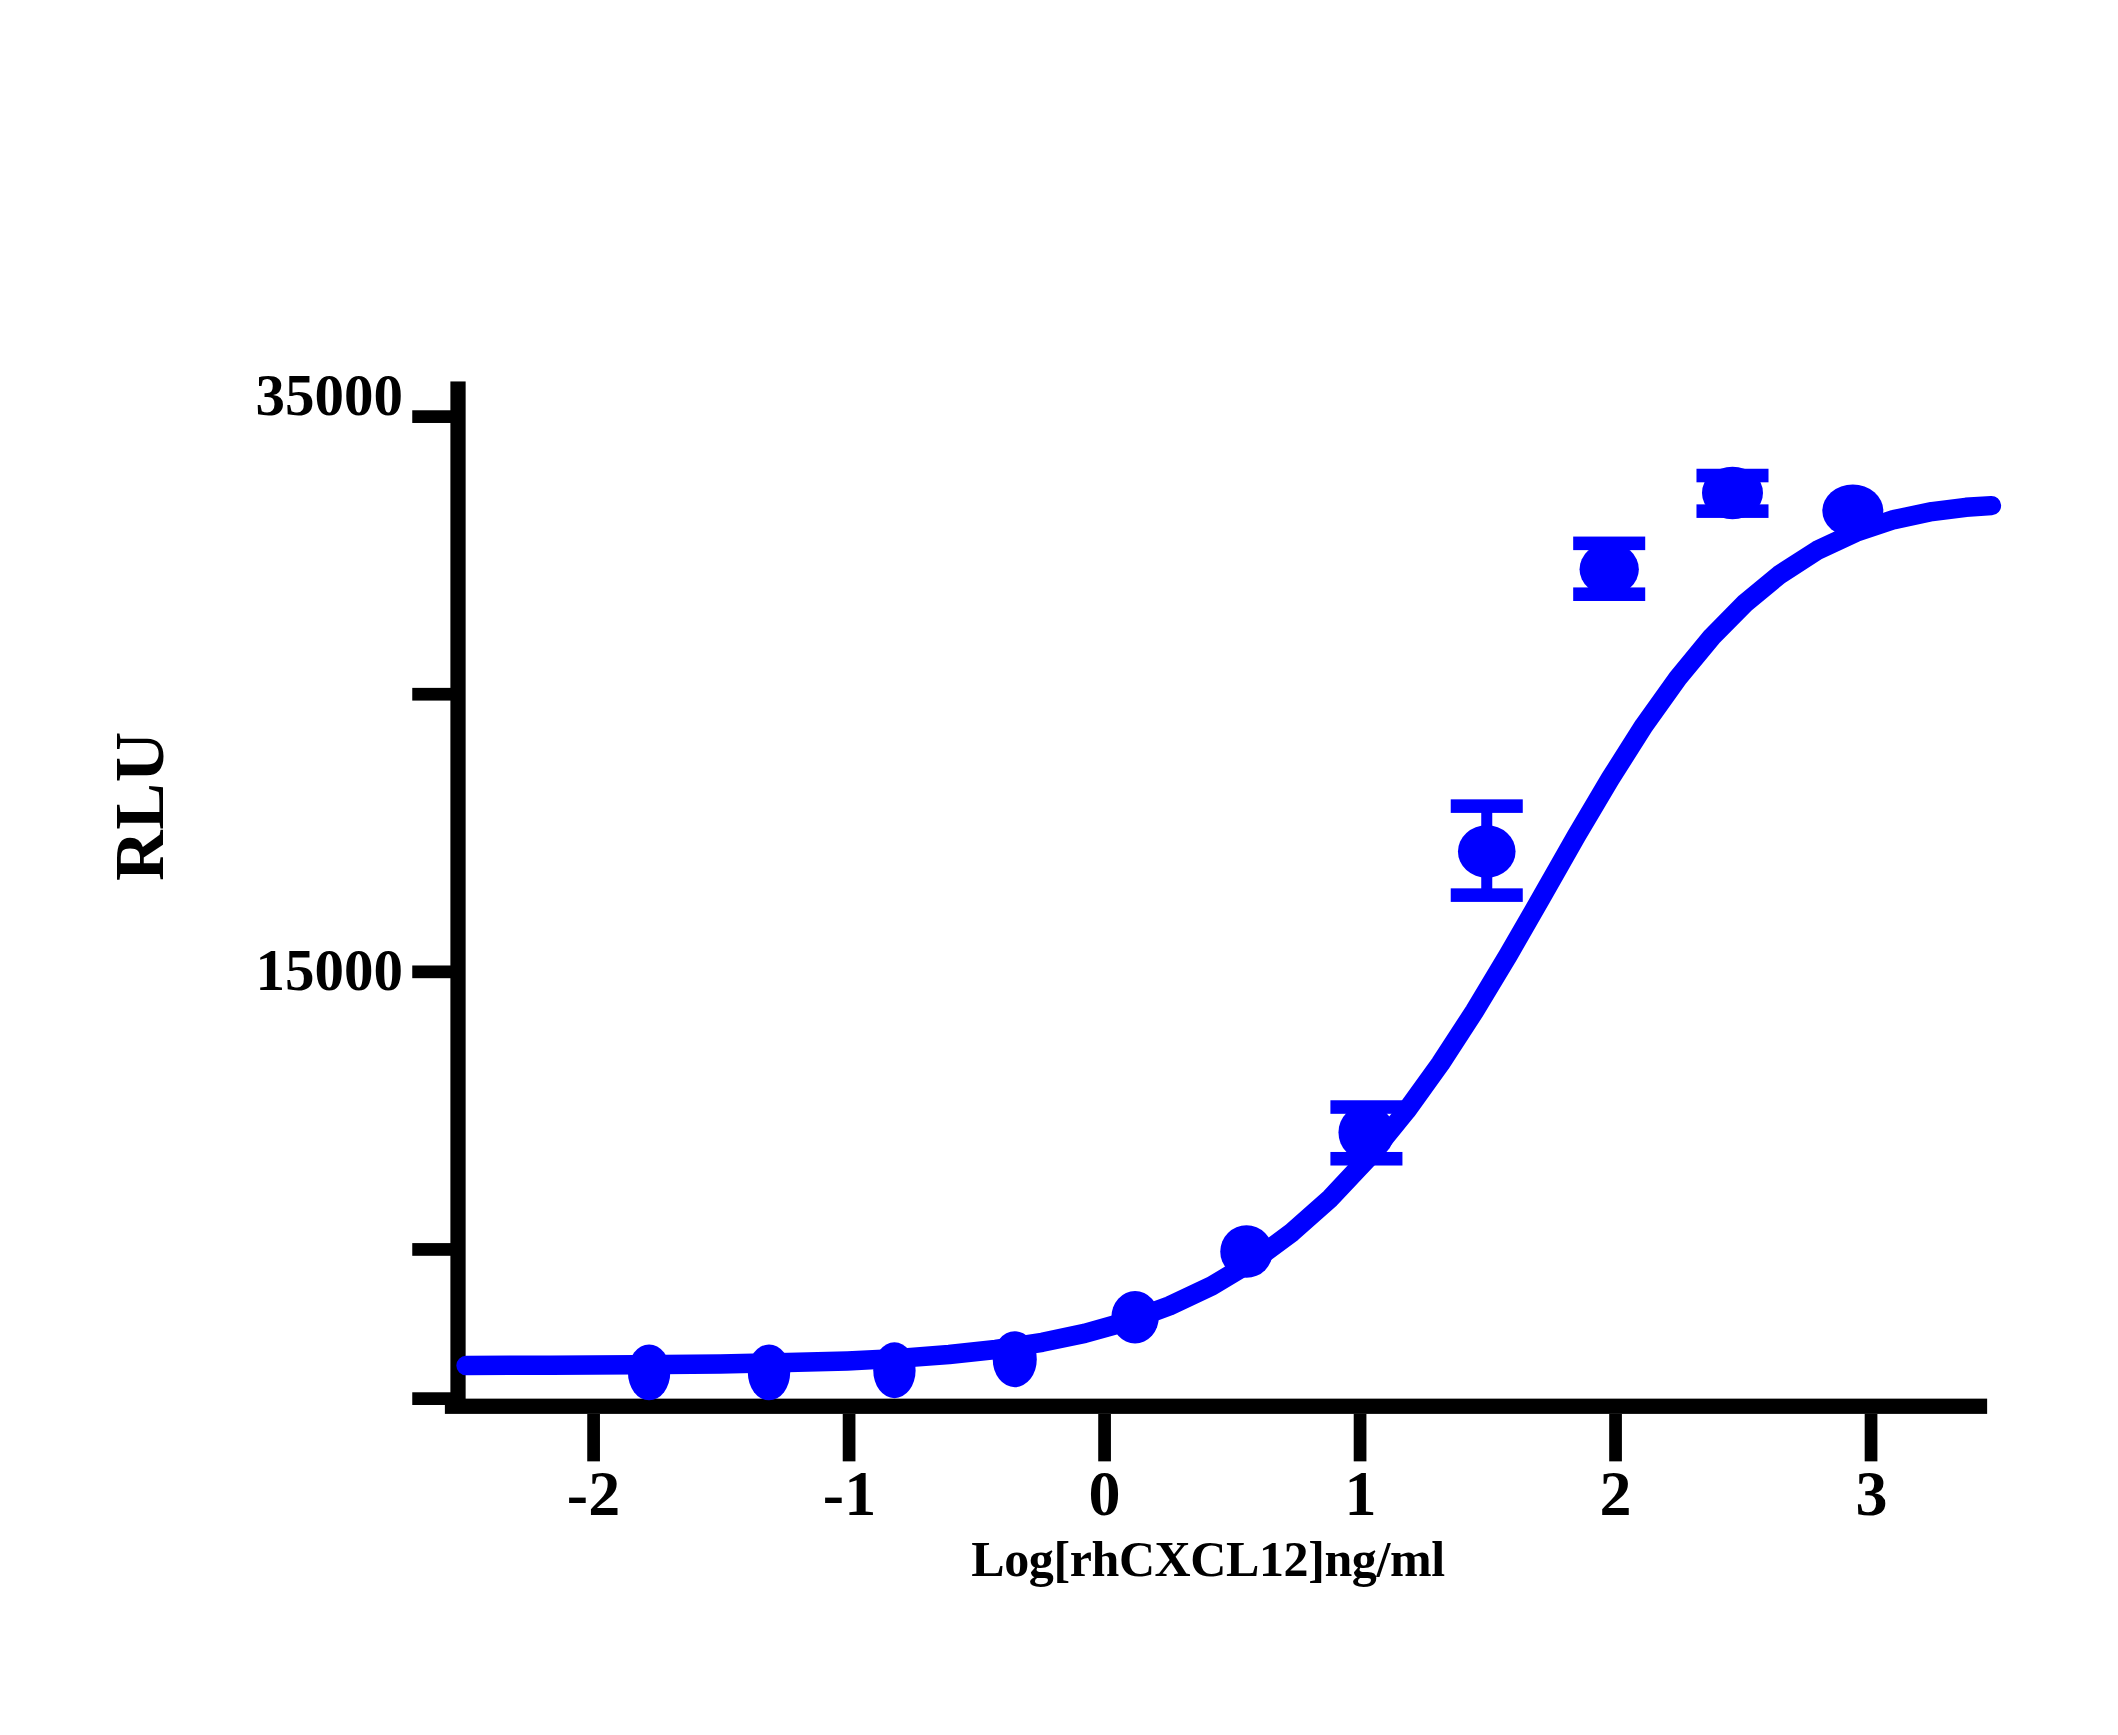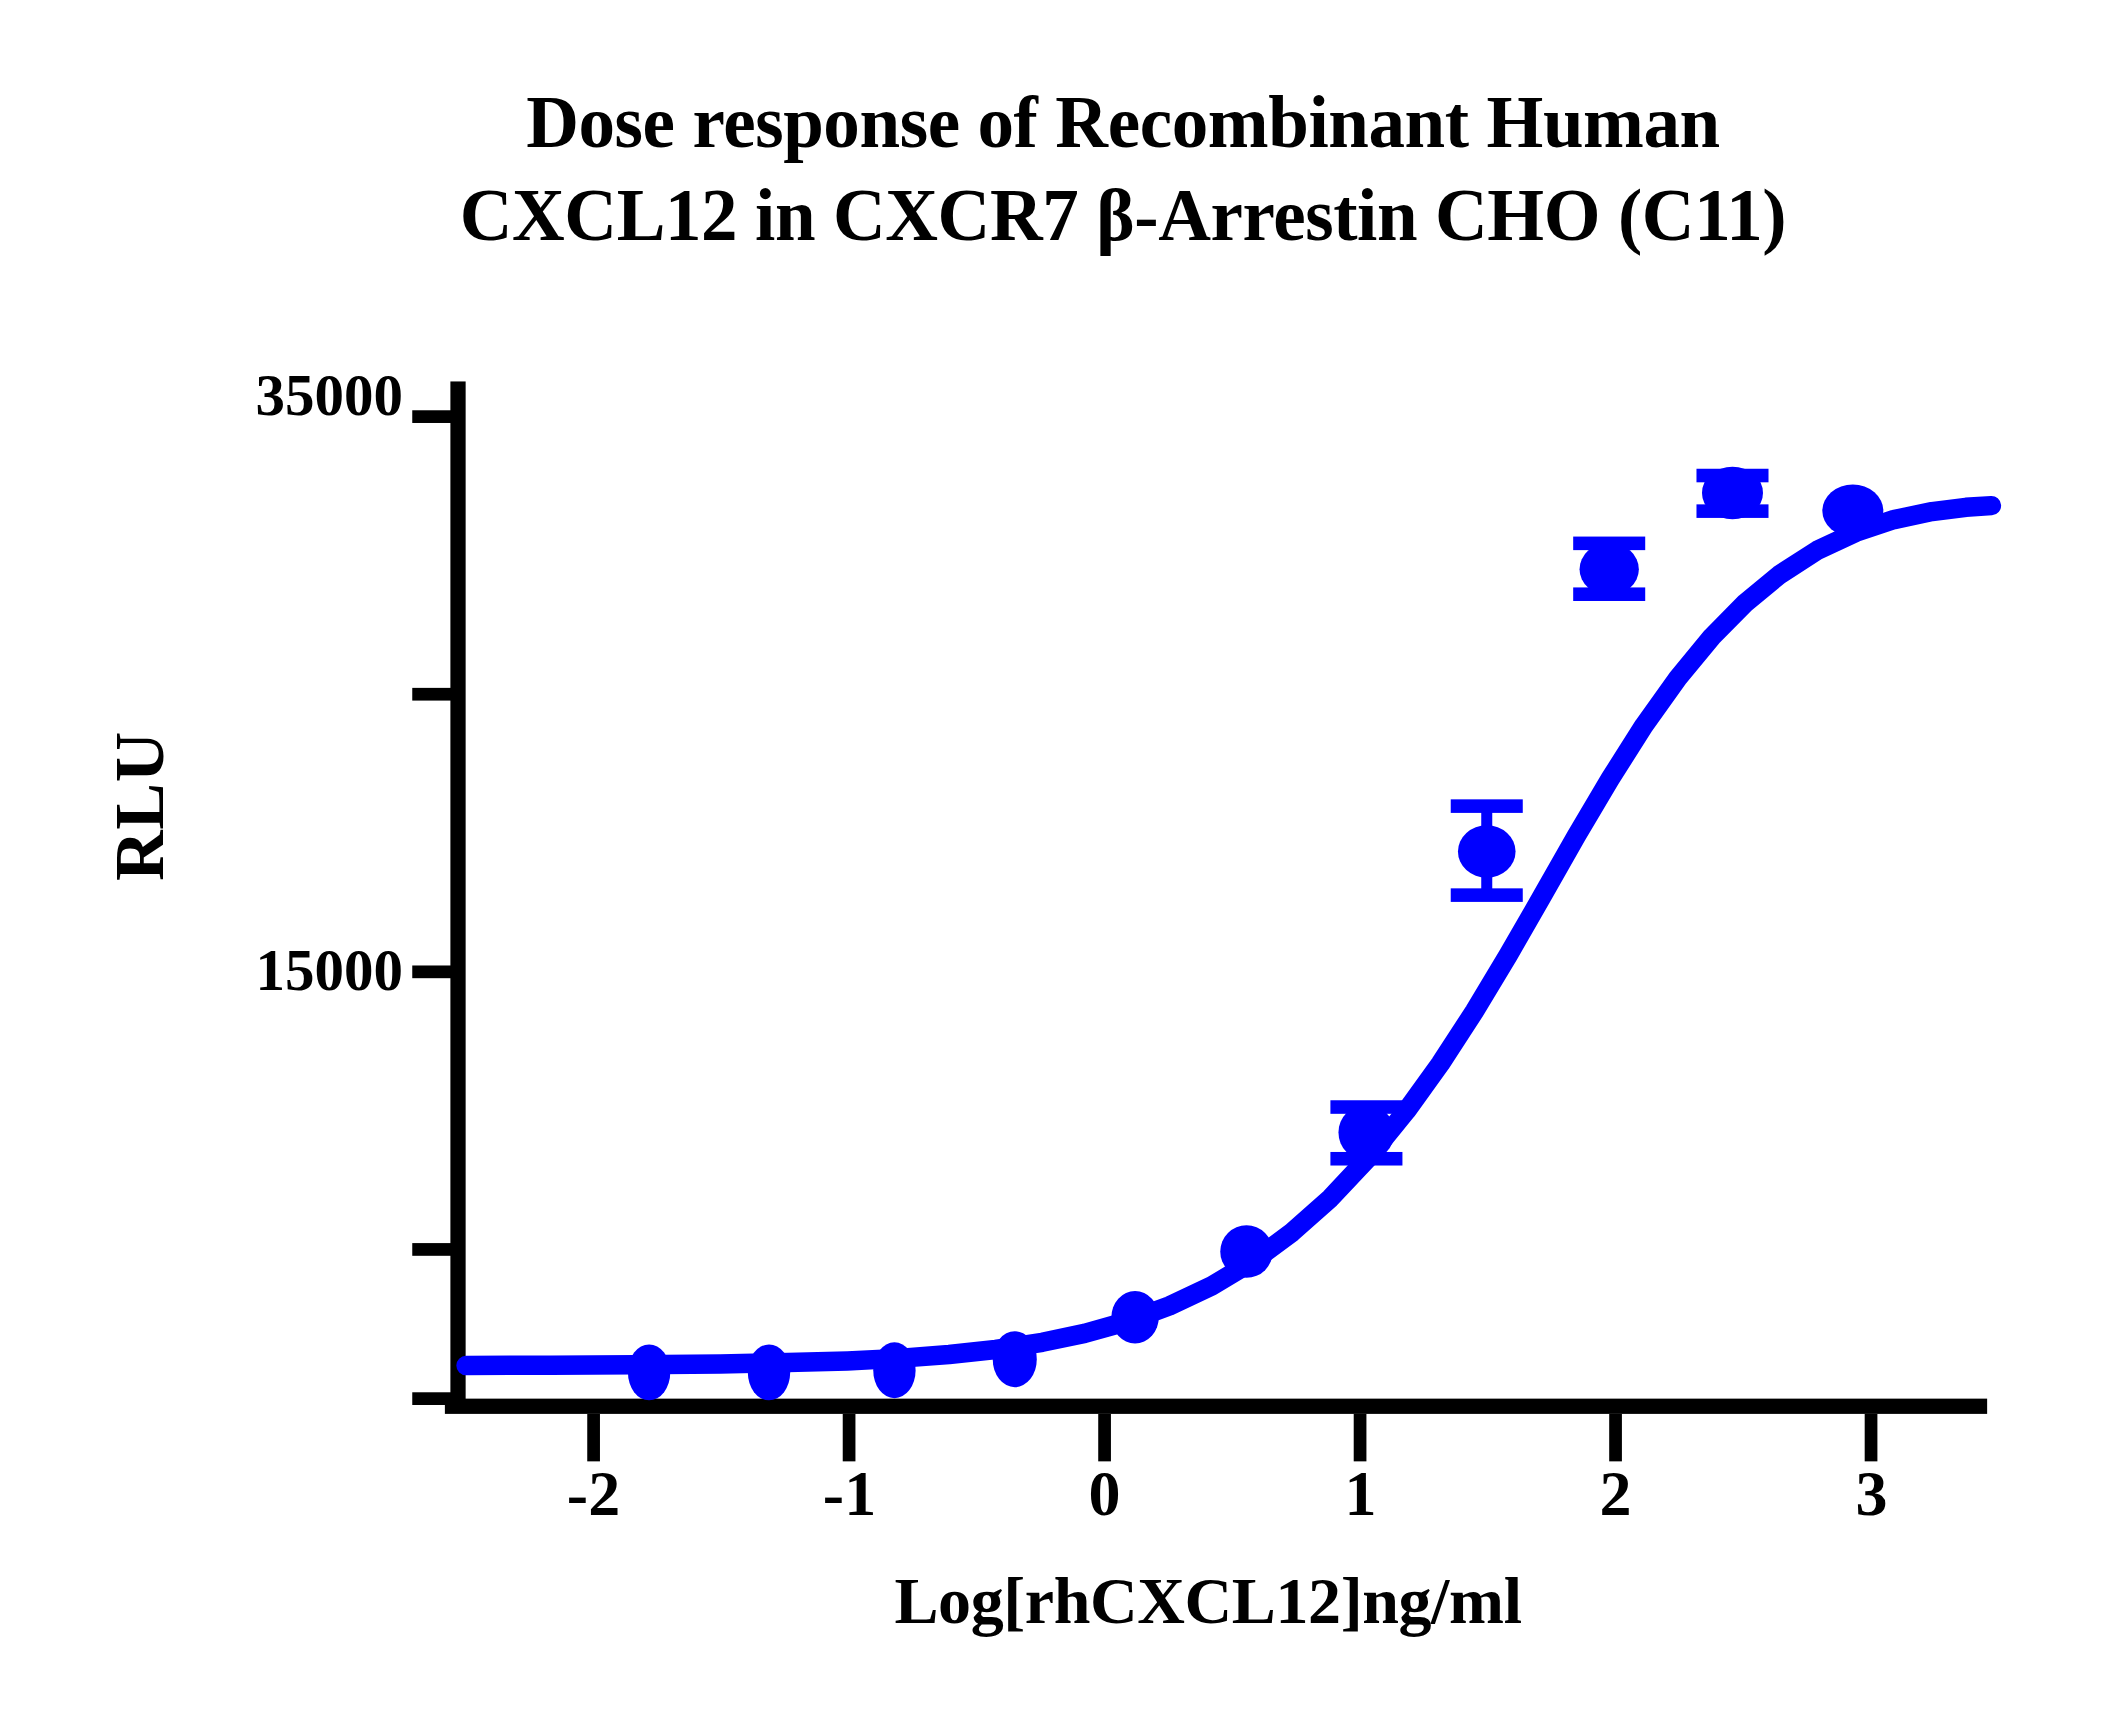--- a/index.html
+++ b/index.html
@@ -83,43 +83,40 @@
     line-height: 1;
     letter-spacing: 0.8px;
   }
   #x-axis-title {
     position: absolute;
     left: 424px;
     top: 1534px;
     width: 1568px;
     text-align: center;
     font-weight: bold;
-    font-size: 66px;
+    font-size: 50px;
     line-height: 1;
     letter-spacing: -0.4px;
     white-space: nowrap;
-    margin-top: 34px;
   }
   
   #ec50-annotation {
     position: absolute;
     left: 703px;
     top: 833px;
     font-size: 68px;
     line-height: 1;
     white-space: nowrap;
   }
 </style>
 </head>
 <body>
 
 <div id="figure">
 
-  <div id="chart-title">Dose response of Recombinant Human
-CXCL12 in CXCR7 β-Arrestin CHO (C11)</div>
 
   <div id="plot-area">
     <svg class="plot-svg" viewBox="0 0 5216 4096" preserveAspectRatio="none">
 
       <g>
 
         <rect x="1063" y="900" width="36" height="2420" fill="#000000"></rect>
 
         <rect x="1050" y="3300" width="3640" height="36" fill="#000000"></rect>
 

